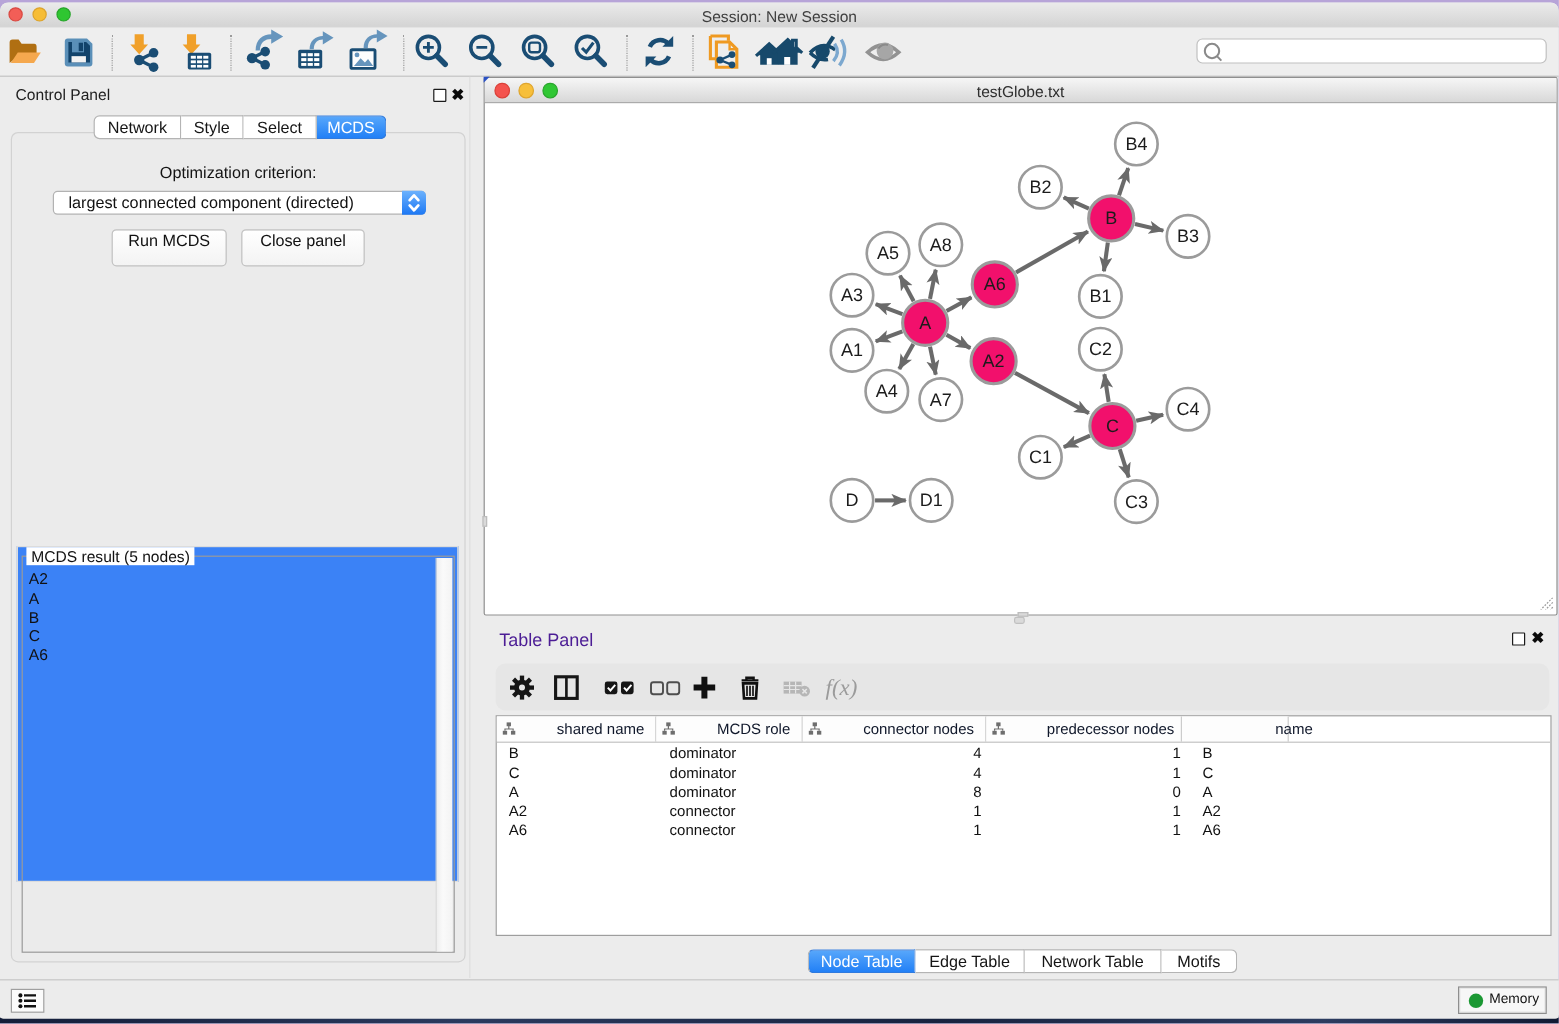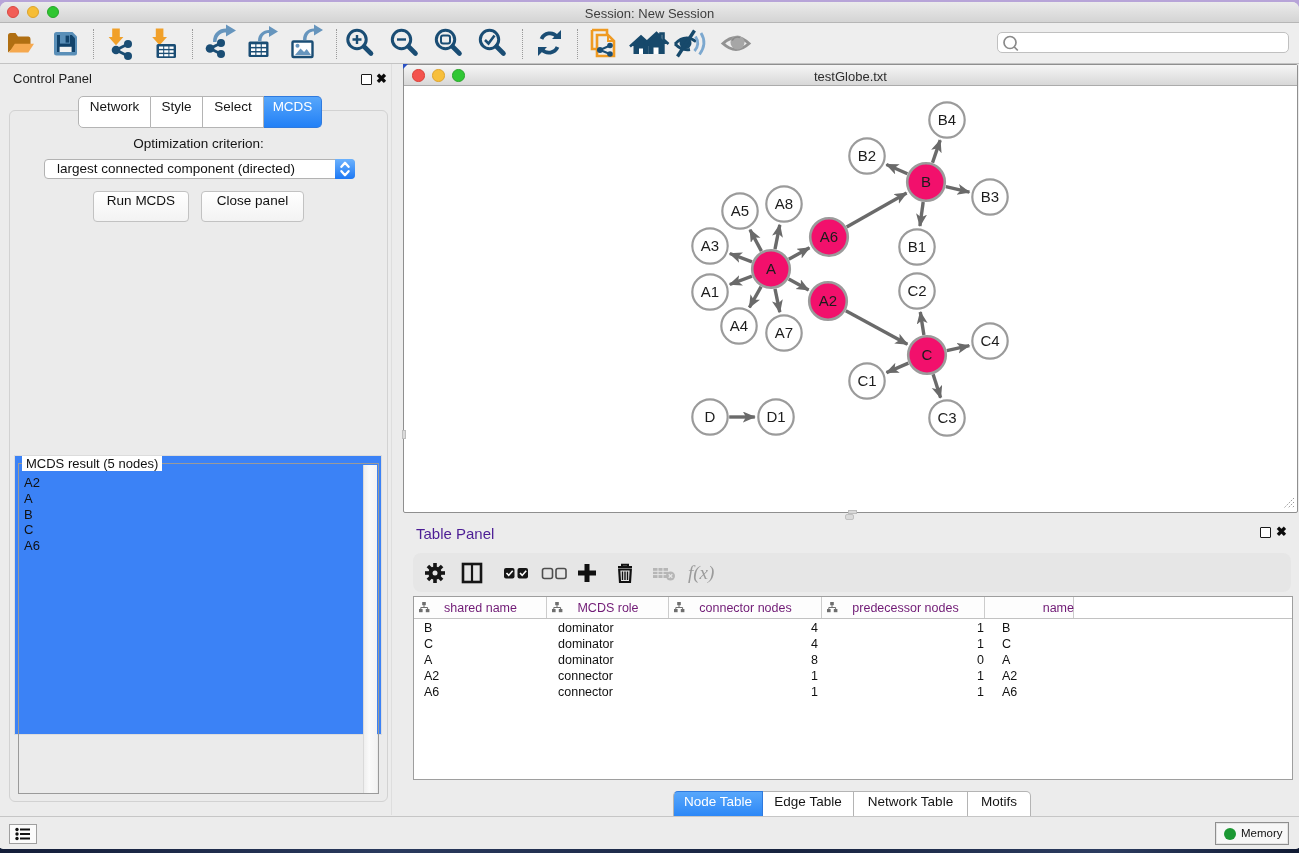--- a/index.html
+++ b/index.html
@@ -19,21 +19,21 @@
 #toolbar { position:absolute; left:0; top:23px; width:1299px; height:41px; background:#eeeeee;
   border-bottom:1px solid #c3c3c3; }
 .vsep { position:absolute; top:29px; height:30px; width:0; border-left:1px dotted #9a9a9a; }
 #search { position:absolute; left:997px; top:32px; width:292px; height:21px; background:#fff;
   border:1px solid #c0c0c0; border-radius:5px; }
 #cptitle { position:absolute; left:13px; top:71px; font-size:13px; color:#1e1e1e; }
 .sqicon { position:absolute; width:11px; height:11px; border:1.7px solid #1a1a1a; background:#fff; border-radius:1px;}
 .xicon { position:absolute; font-size:13px; font-weight:bold; color:#0a0a0a; }
 #cpbody { position:absolute; left:9px; top:110px; width:379px; height:692px; background:#ebebeb;
   border:1px solid #d2d2d2; border-radius:6px; }
-.seg { position:absolute; height:32px; display:flex; }
+.seg { position:absolute; height:20px; display:flex; }
 .seg div { border:1px solid #b4b4b4; border-left:none; background:#fff; color:#151515;
   font-size:13.5px; text-align:center; line-height:19px; }
 .seg div:first-child { border-left:1px solid #b4b4b4; border-radius:5px 0 0 5px; }
 .seg div:last-child { border-radius:0 5px 5px 0; }
 .seg .act { background:linear-gradient(#58a7fb,#2280f6); color:#fff; border-color:#2f7ade; }
 #optlab { position:absolute; left:0; top:136px; width:397px; text-align:center; font-size:13.5px; color:#141414;}
 #combo { position:absolute; left:44px; top:159px; width:311px; height:20px; background:#fff;
   border:1px solid #b2b2b2; border-radius:4px; font-size:13.5px; color:#111; line-height:18px; padding-left:12px;}
 #combo .step { position:absolute; right:-1px; top:-1px; width:20px; height:20px; border-radius:0 4px 4px 0;
   background:linear-gradient(#6cb2fd,#1d78f4); }
@@ -52,21 +52,21 @@
 #nettitle .t1 { left:8px; top:4px; width:12.5px; height:12.5px; background:#f4534e; border:0.5px solid #da4038;}
 #nettitle .t2 { left:28px; top:4px; width:12.5px; height:12.5px; background:#f7bf3b; border:0.5px solid #dfa52e;}
 #nettitle .t3 { left:48px; top:4px; width:12.5px; height:12.5px; background:#30c734; border:0.5px solid #2aa62d;}
 #ntext { position:absolute; top:4px; width:100%; text-align:center; font-size:13px; color:#2e2e2e; }
 #bluecorner { position:absolute; left:-1px; top:-1px; width:0; height:0;
   border-top:5px solid #2a51c4; border-right:5px solid transparent; }
 #tptitle { position:absolute; left:416px; top:525px; font-size:15px; color:#4c1d95; }
 #tbar { position:absolute; left:413px; top:553px; width:878px; height:39px; background:#e6e6e6; border-radius:8px; }
 #dtable { position:absolute; left:413px; top:596px; width:880px; height:184px; background:#fff; border:1px solid #9e9e9e; }
 .hcell { position:absolute; top:597px; height:21px; border-right:1px solid #cccccc; background:#fdfdfd; }
-.hlab { position:absolute; top:601px; font-size:12.5px; color:#701a75; }
+.hlab { position:absolute; top:601px; font-size:12.5px; color:#0f172a;margin-left:20px; }
 #hline { position:absolute; left:414px; top:618px; width:878px; border-top:1px solid #c2c2c2; }
 .trow { position:absolute; font-size:12.5px; color:#111; }
 #statusbar { position:absolute; left:0; top:816px; width:1299px; height:32px; background:#ececec;
   border-top:1px solid #c6c6c6; }
 #listbtn { position:absolute; left:9px; top:824px; width:28px; height:20px; background:#fbfbfb;
   border:1px solid #9f9f9f; }
 #membtn { position:absolute; left:1215px; top:822px; width:74px; height:23px; background:#f7f7f7;
   border:1px solid #8e8e8e; box-shadow:inset 0 0 0 1px #e4e4e4; font-size:11.5px; color:#111; }
 #memdot { position:absolute; left:8px; top:5px; width:12px; height:12px; border-radius:50%; background:#1b9833; }
 svg.icon { position:absolute; }

